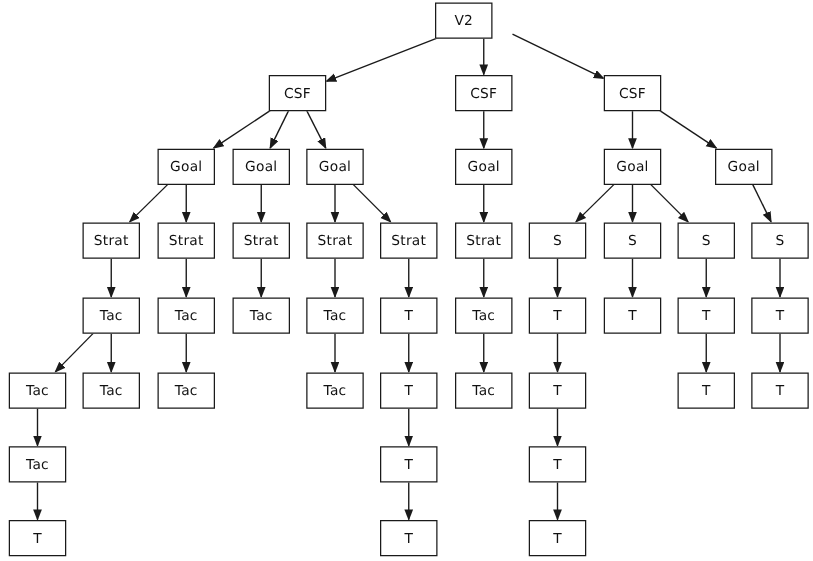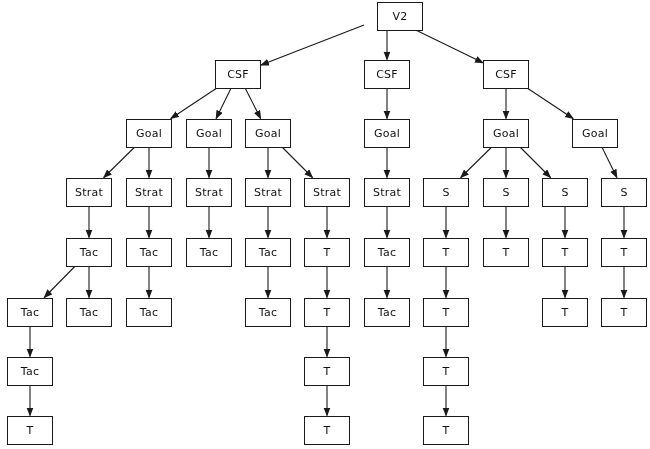--- a/index.html
+++ b/index.html
@@ -91,21 +91,21 @@
         <line x1="565" y1="266.5" x2="565" y2="297.5" stroke="#1a1a1a" marker-end="url(#arrow)"></line>
         <line x1="624" y1="266.5" x2="624" y2="297.5" stroke="#1a1a1a" marker-end="url(#arrow)"></line>
         <line x1="30" y1="326.5" x2="30" y2="356.5" stroke="#1a1a1a" marker-end="url(#arrow)"></line>
         <line x1="327" y1="326.5" x2="327" y2="356.5" stroke="#1a1a1a" marker-end="url(#arrow)"></line>
         <line x1="446" y1="326.5" x2="446" y2="356.5" stroke="#1a1a1a" marker-end="url(#arrow)"></line>
         <line x1="30" y1="385.5" x2="30" y2="415.5" stroke="#1a1a1a" marker-end="url(#arrow)"></line>
         <line x1="327" y1="385.5" x2="327" y2="415.5" stroke="#1a1a1a" marker-end="url(#arrow)"></line>
         <line x1="446" y1="385.5" x2="446" y2="415.5" stroke="#1a1a1a" marker-end="url(#arrow)"></line>
       </g>
   </svg>
-<div class="node" style="left: 377px; top: 1.5px; background: rgb(255, 255, 255); border-color: rgb(26, 26, 26); color: rgb(17, 17, 17);">
+<div class="node" style="left: 348px; top: 1.5px; background: rgb(255, 255, 255); border-color: rgb(26, 26, 26); color: rgb(17, 17, 17);">
       <span>V2</span>
     </div>
     <div class="node" style="left: 215px; top: 59.5px; background: rgb(255, 255, 255); border-color: rgb(26, 26, 26); color: rgb(17, 17, 17);">
       <span>CSF</span>
     </div>
     <div class="node" style="left: 364px; top: 59.5px; background: rgb(255, 255, 255); border-color: rgb(26, 26, 26); color: rgb(17, 17, 17);">
       <span>CSF</span>
     </div>
     <div class="node" style="left: 483px; top: 59.5px; background: rgb(255, 255, 255); border-color: rgb(26, 26, 26); color: rgb(17, 17, 17);">
       <span>CSF</span>

